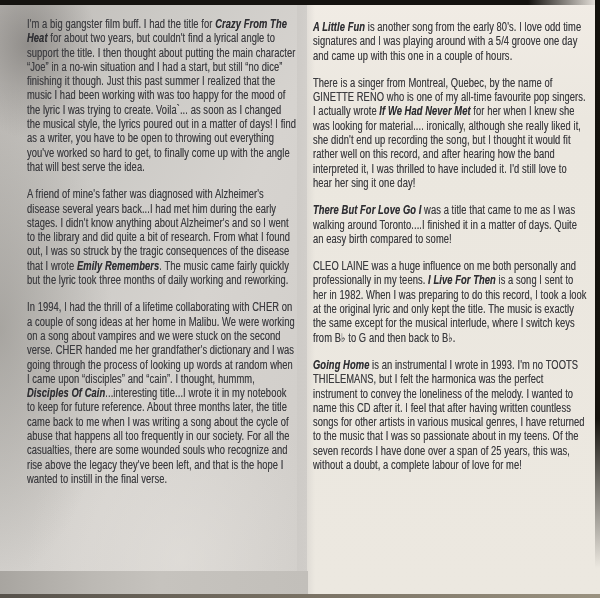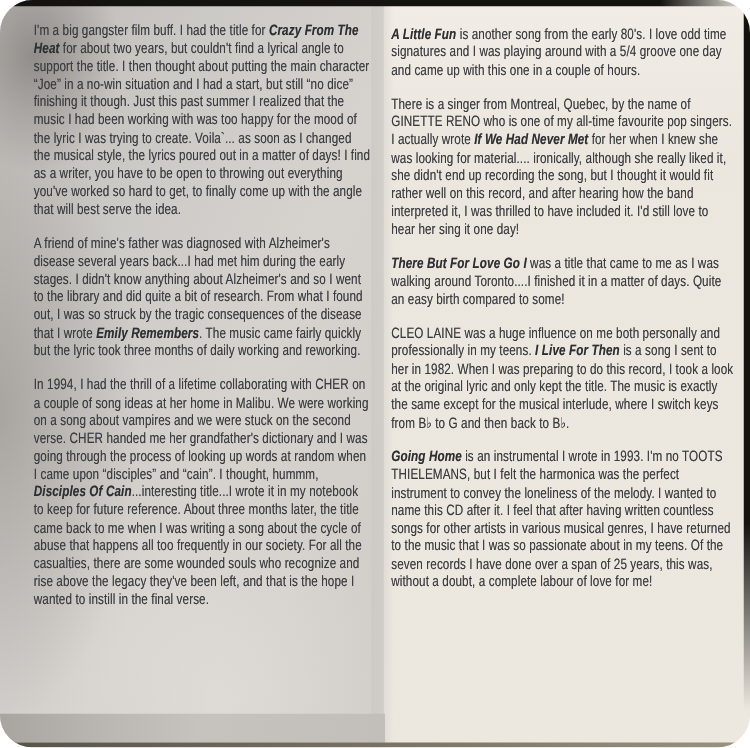--- a/index.html
+++ b/index.html
@@ -3,21 +3,20 @@
 <meta charset="utf-8">
 <style>
   html, body { margin: 0; padding: 0; background: #ffffff; }
   .scan {
     position: relative;
     width: 600px;
     height: 598px;
     overflow: hidden;
     background: linear-gradient(180deg, #f1ece5 0%, #ebe7df 20%, #ece8e0 100%);
     font-family: "Liberation Sans", sans-serif;
-    border-radius: 26px;
   }
   
   .bg-left {
     position: absolute; left: 0; top: 0; width: 307px; height: 598px;
     background:
       radial-gradient(95px 130px at 28px 45px, rgba(104,101,98,0.55), rgba(104,101,98,0) 72%),
       radial-gradient(150px 330px at 0px 330px, rgba(125,122,117,0.45), rgba(125,122,117,0) 75%),
       radial-gradient(220px 260px at 180px 560px, rgba(233,230,225,0.5), rgba(233,230,225,0) 70%),
       linear-gradient(115deg, #bdbab6 0%, #cccac6 30%, #d6d3cf 58%, #cfccc8 100%);
   }

